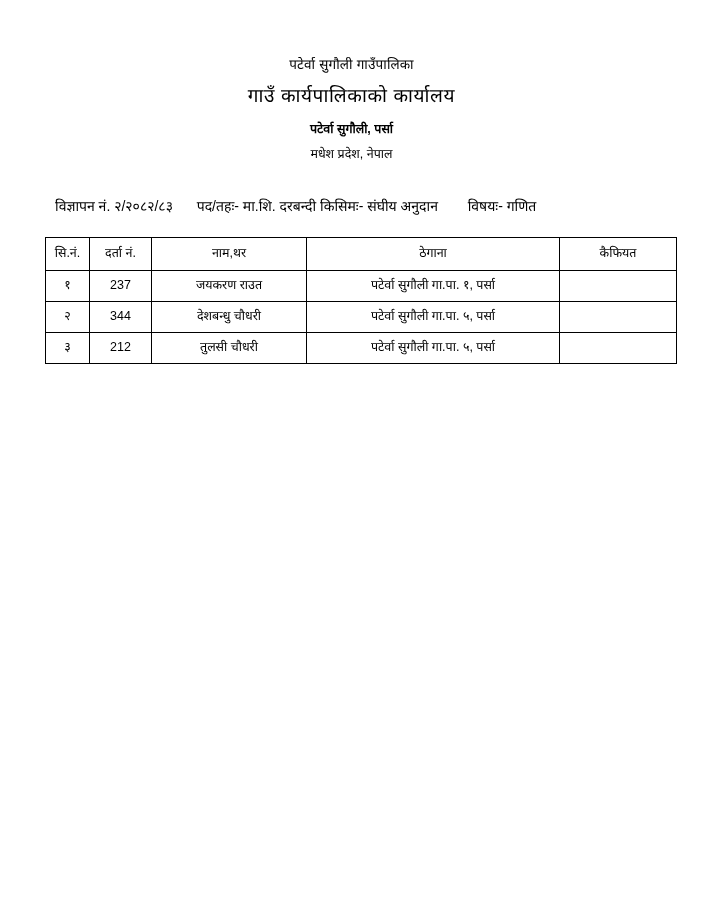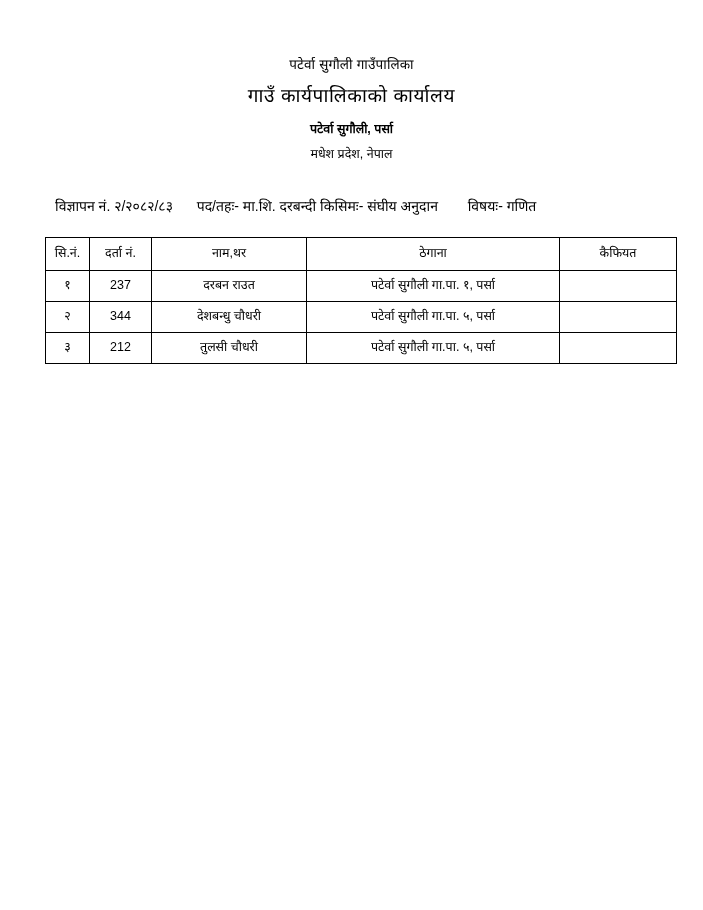--- a/index.html
+++ b/index.html
@@ -118,21 +118,21 @@
         <th>दर्ता नं.</th>
         <th>नाम,थर</th>
         <th>ठेगाना</th>
         <th>कैफियत</th>
       </tr>
     </thead>
     <tbody>
       <tr>
         <td>१</td>
         <td>237</td>
-        <td>दरबन राउत</td>
+        <td>जयकरण राउत</td>
         <td>पटेर्वा सुगौली गा.पा. १, पर्सा</td>
         <td></td>
       </tr>
       <tr>
         <td>२</td>
         <td>344</td>
         <td>देशबन्धु चौधरी</td>
         <td>पटेर्वा सुगौली गा.पा. ५, पर्सा</td>
         <td></td>
       </tr>

